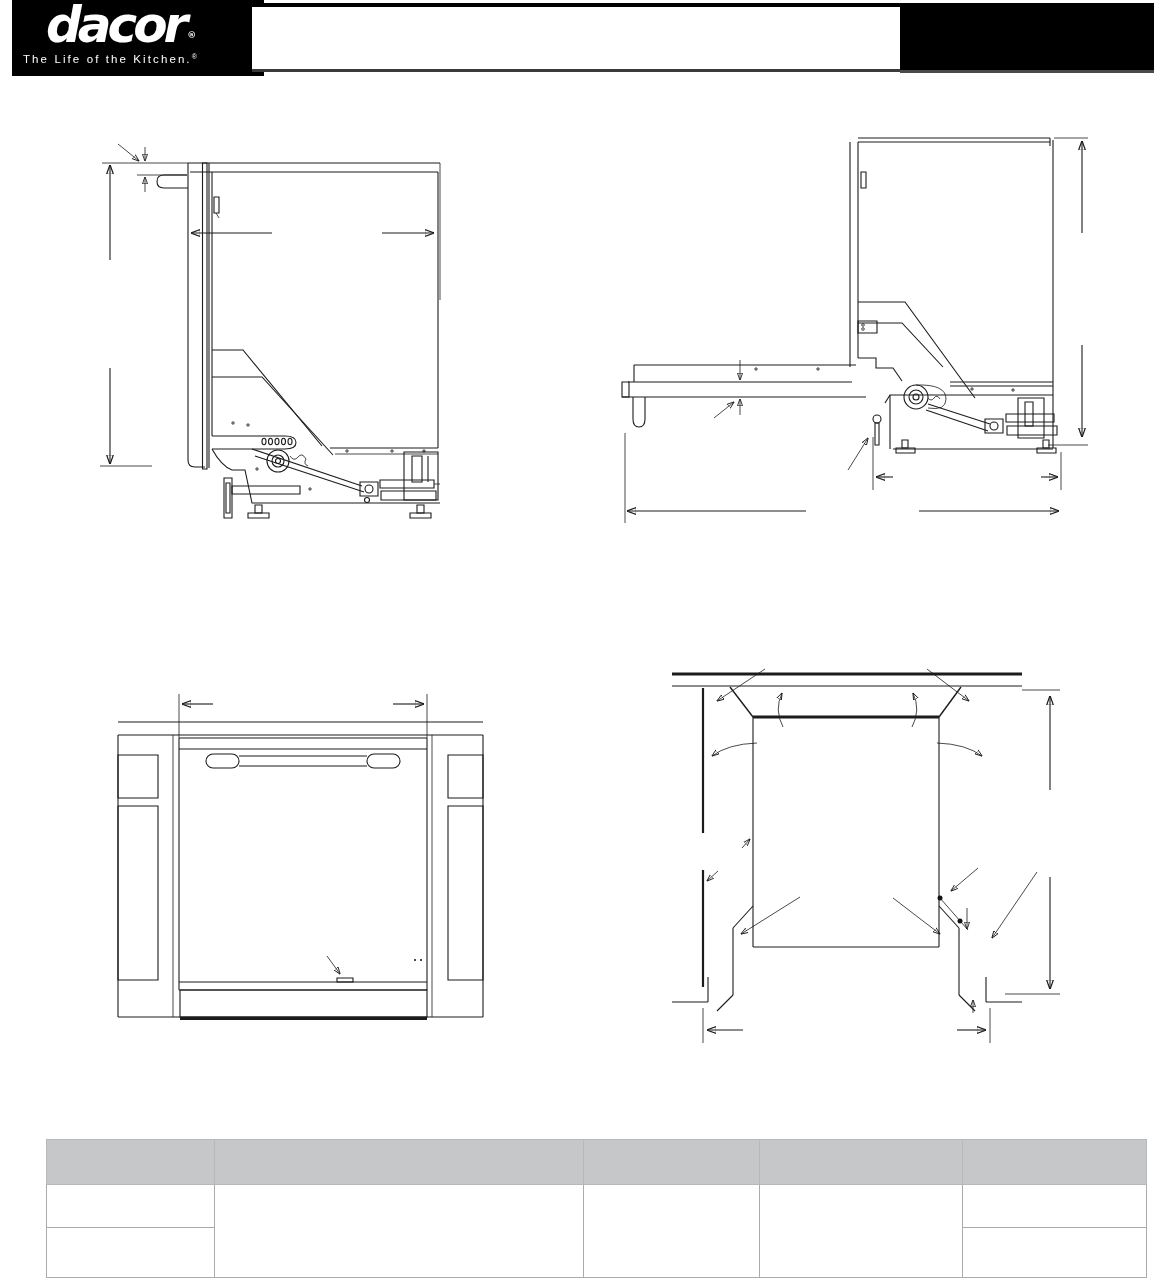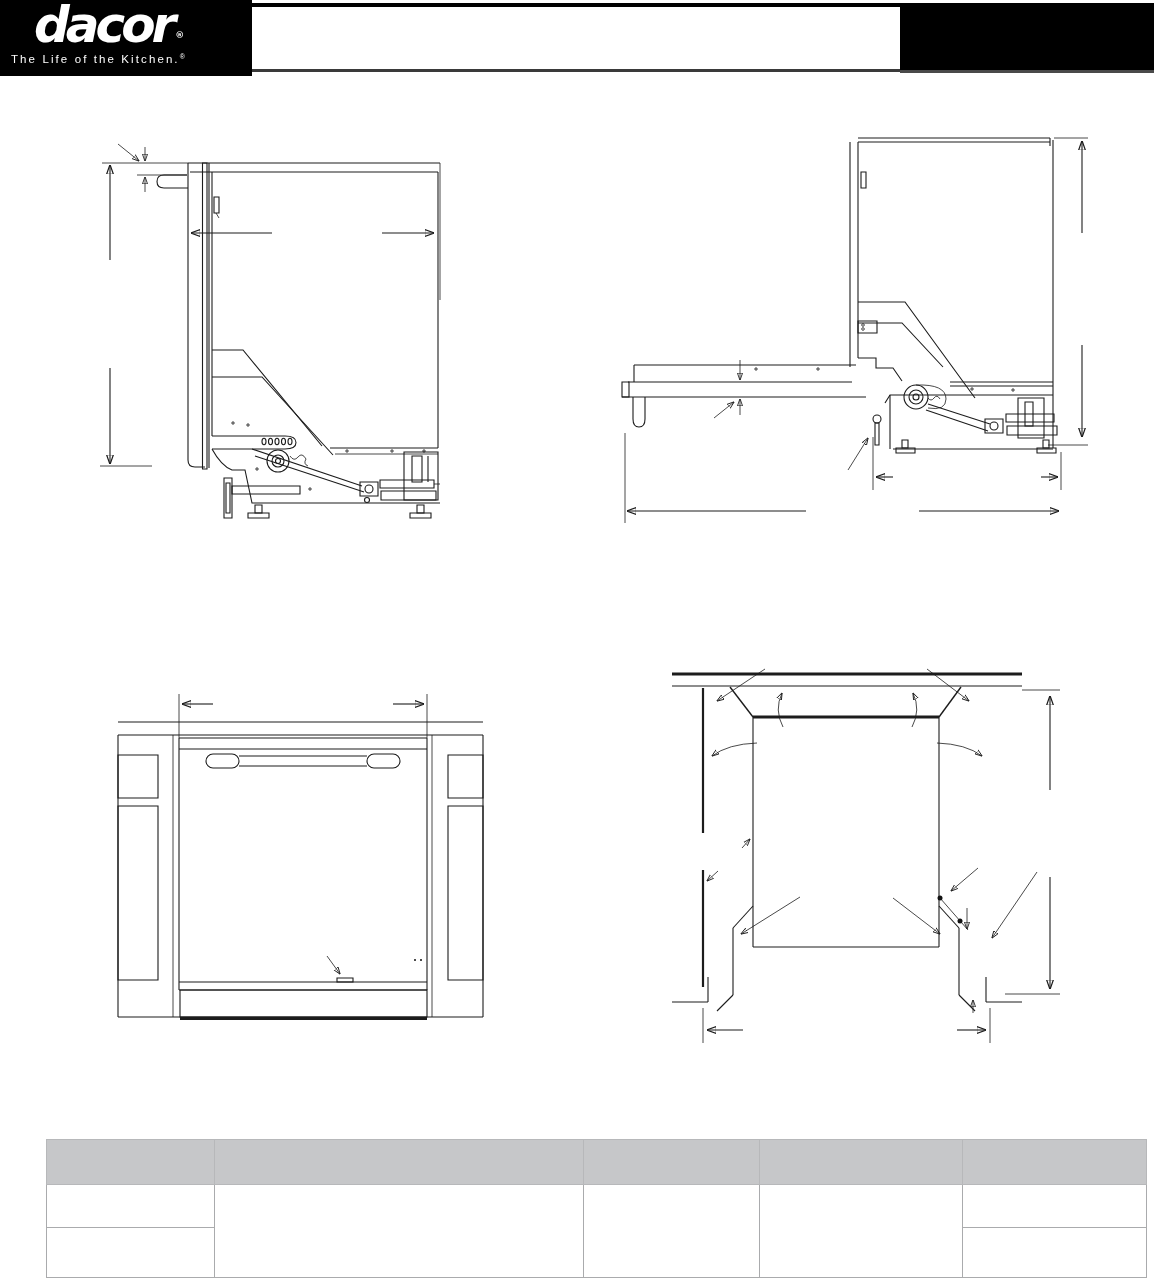--- a/index.html
+++ b/index.html
@@ -1,20 +1,20 @@
 <!DOCTYPE html>
 <html><head>
 <meta charset="utf-8">
 <style>
   html,body{margin:0;padding:0;background:#fff;}
   #page{position:relative;width:1154px;height:1281px;background:#ffffff;overflow:hidden;
         font-family:"Liberation Sans","DejaVu Sans",sans-serif;}
 
   
-  .logo-box{position:absolute;left:0;top:0;width:252px;height:76px;background:#000;color:#fff;}
+  .logo-box{position:absolute;left:12px;top:0;width:252px;height:76px;background:#000;color:#fff;}
   .wordmark{position:absolute;left:34px;top:-4px;font-family:"DejaVu Sans",sans-serif;
             font-style:italic;font-weight:bold;font-size:50px;letter-spacing:-4px;line-height:58px;}
   .wordmark .reg{font-size:9px;font-style:normal;letter-spacing:0;vertical-align:4px;margin-left:3px;}
   .tagline{position:absolute;left:11px;top:53px;font-size:11.5px;letter-spacing:2.1px;white-space:nowrap;}
   .tagline .reg{font-size:7px;vertical-align:4px;letter-spacing:0;}
   .mid-band{position:absolute;left:252px;top:3px;width:648px;height:62px;background:#fff;
             border-top:4px solid #000;border-bottom:3px solid #3a3a3a;}
   .right-box{position:absolute;left:900px;top:3px;width:254px;height:67px;background:#000;
              border-bottom:3px solid #4a4a4a;}
 

